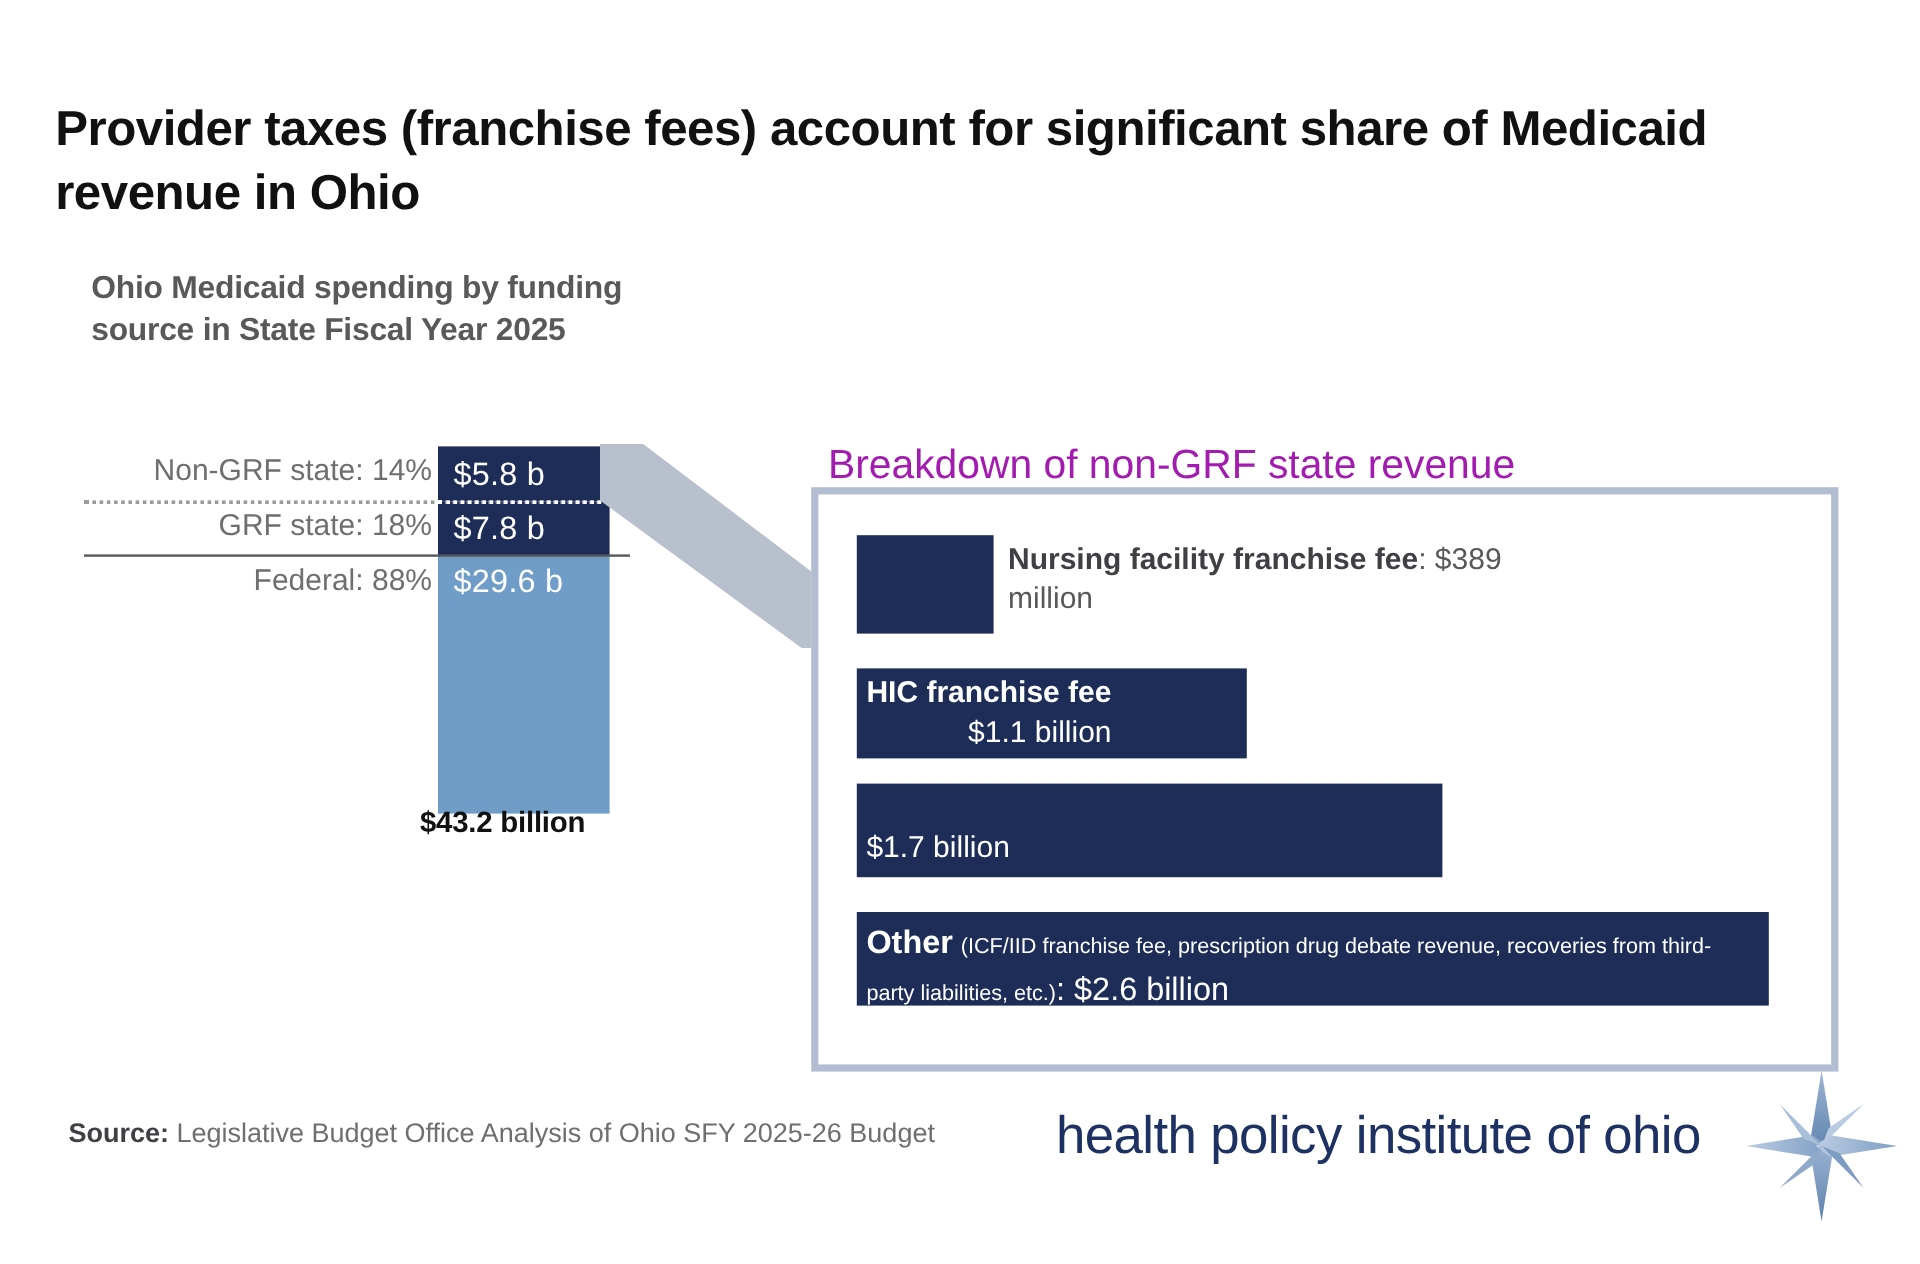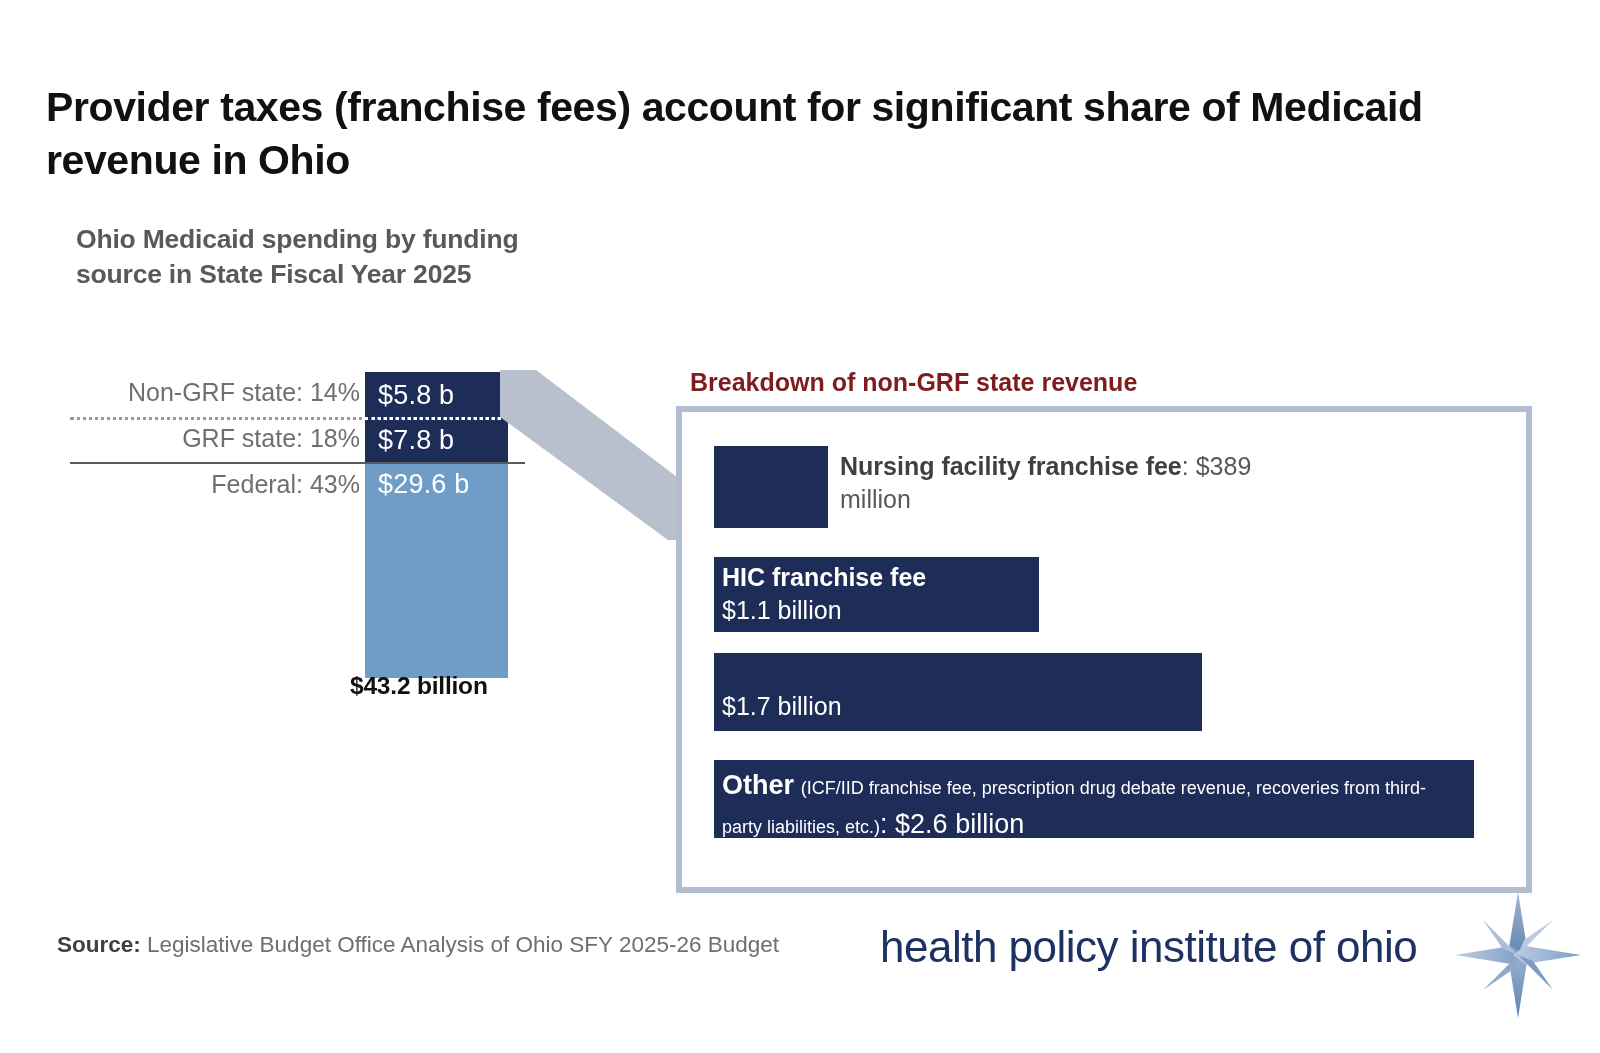--- a/index.html
+++ b/index.html
@@ -49,39 +49,39 @@
   #total-value{position:absolute;left:350px;top:672px;font-size:24.5px;
        font-weight:bold;color:#111111;letter-spacing:-.2px;}
 
   
   #connector{position:absolute;left:500px;top:365px;width:210px;height:175px;}
 
   
   #intro{position:absolute;left:683px;top:181px;width:845px;
      font-size:29.5px;line-height:1.37;color:#5579ae;letter-spacing:-.1px;}
 
-  #box-caption{position:absolute;left:690px;top:368px;font-size:25px;color:#7f1d1d;font-weight:bold;}
+  #box-caption{position:absolute;left:690px;top:368px;font-size:34px;color:#a21caf;}
 
   #box{position:absolute;left:676px;top:406px;width:856px;height:487px;
        border:6px solid #b2bdd2;background:#ffffff;box-sizing:border-box;}
 
   
   .fee-bar{position:absolute;background:#1d2d57;box-sizing:border-box;}
 
   #bar-nursing{left:714px;top:446px;width:114px;height:82px;}
   #nursing-text{position:absolute;left:840px;top:450px;width:430px;
      font-size:25px;line-height:1.3;color:#58595b;}
   #nursing-text b{color:#3f4043;}
 
   #bar-hic{left:714px;top:557px;width:325px;height:75px;}
   #bar-hospital{left:714px;top:653px;width:488px;height:78px;}
   #bar-other{left:714px;top:760px;width:760px;height:78px;}
 
   .fee-label{position:absolute;color:#ffffff;}
-  #hic-text{left:722px;top:561px;font-size:25px;line-height:1.32;}
+  #hic-text{left:722px;top:561px;font-size:25px;line-height:1.32;text-align:right;}
   #hospital-text{left:722px;top:657px;font-size:25px;line-height:1.32;}
   #other-text{left:722px;top:766px;width:740px;font-size:24px;line-height:1.45;}
   .fee-label b{font-weight:bold;}
   #other-text .other-word{font-size:27px;font-weight:bold;}
   #other-text .small{font-size:18px;}
   #other-text .amt{font-size:27px;}
 
   
   #source{position:absolute;left:57px;top:932px;font-size:22.5px;color:#6e6f71;}
   #source b{color:#3f4043;font-weight:bold;}
@@ -95,21 +95,21 @@
 <body>
 
 <div class="page">
 
   <h1 id="title">Provider taxes (franchise fees) account for significant share of Medicaid revenue in Ohio</h1>
 
   <div id="left-heading">Ohio Medicaid spending by funding source in State Fiscal Year 2025</div>
 
   <div class="rowlabel" id="lab-nongrf">Non-GRF state: 14%</div>
   <div class="rowlabel" id="lab-grf">GRF state: 18%</div>
-  <div class="rowlabel" id="lab-federal">Federal: 43%</div>
+  <div class="rowlabel" id="lab-federal">Federal: 88%</div>
 
   <div id="stack">
     <div class="seg" id="seg-nongrf">
       <span>$5.8 b</span>
     </div>
     <div class="seg" id="seg-grf">
       <span>$7.8 b</span>
     </div>
     <div class="seg" id="seg-federal">
       <span>$29.6 b</span>

